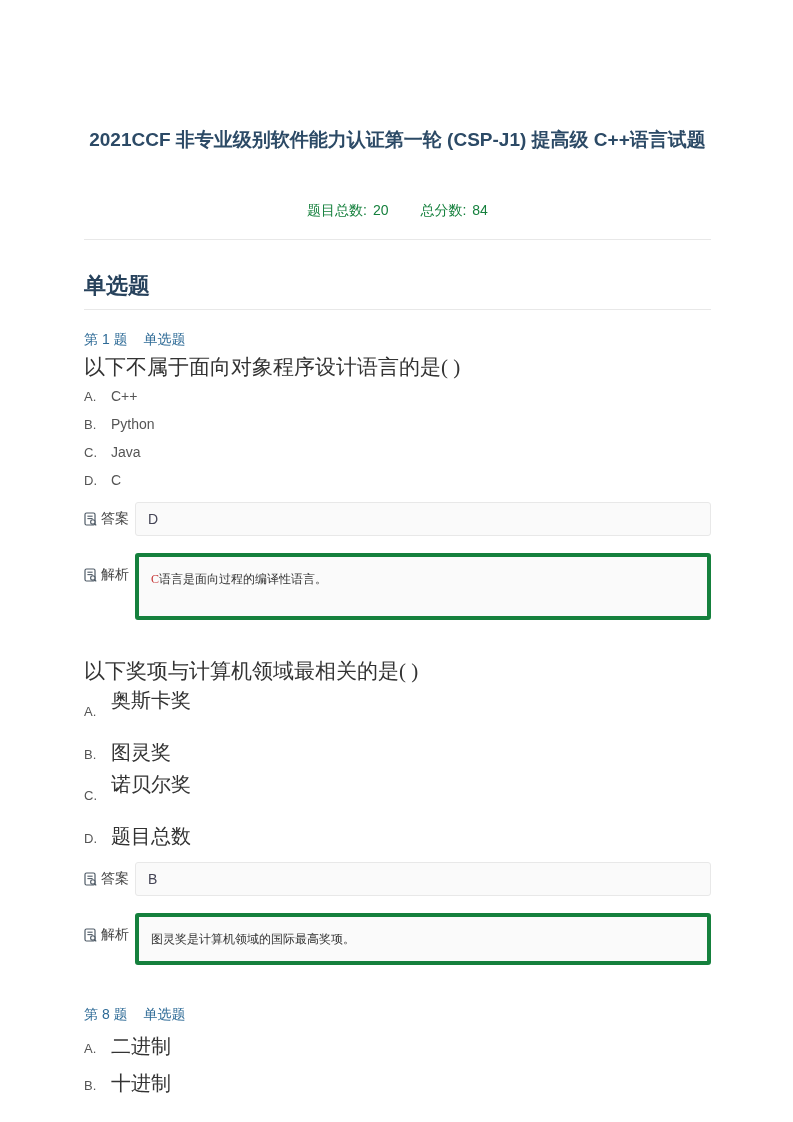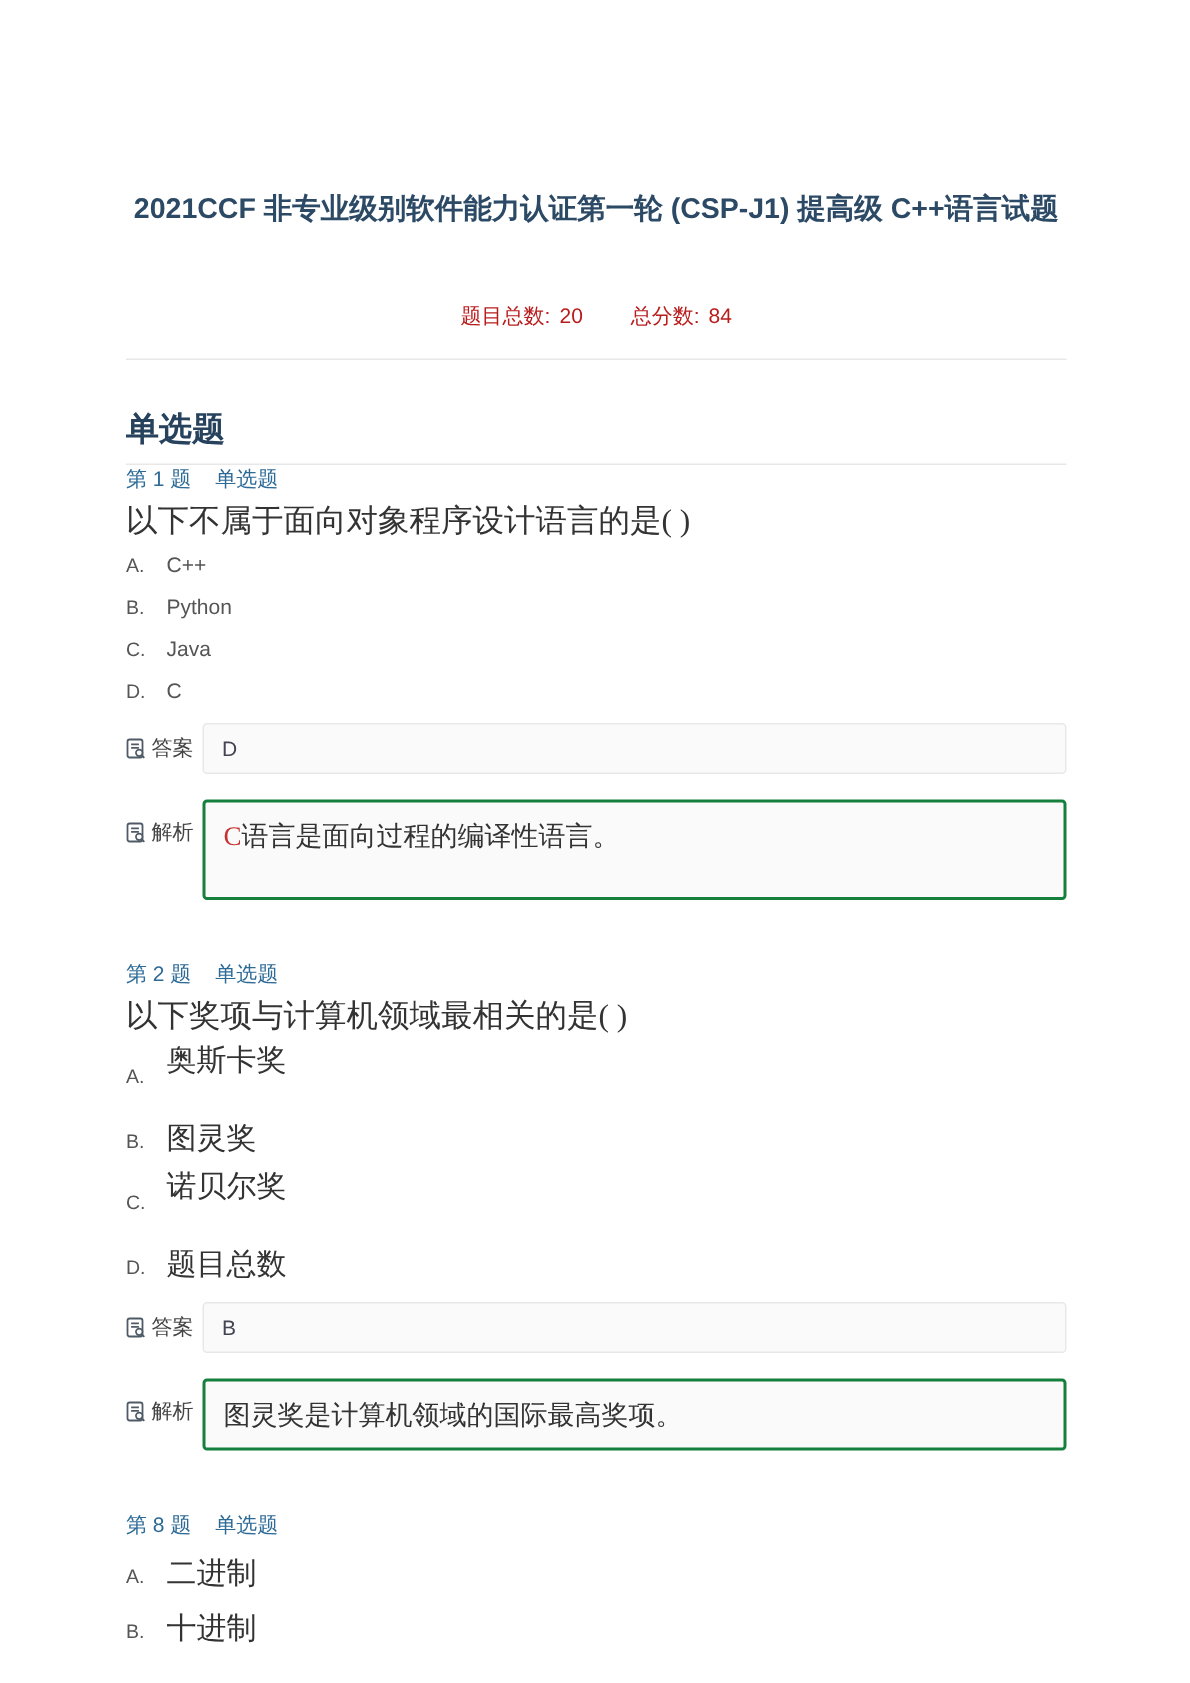--- a/index.html
+++ b/index.html
@@ -14,21 +14,21 @@
     font-size: 19px;
     line-height: 44px;
     font-weight: bold;
     text-align: center;
     color: #2c4a66;
   }
   .doc-stats {
     margin-top: 38px;
     text-align: center;
     font-size: 14px;
-    color: #b91c1c;
+    color: #15803d;
     line-height: 20px;
   }
   .doc-stats .stat { margin: 0 14px; }
   .doc-stats .stat-value { margin-left: 6px; }
 
   hr.divider {
     border: none;
     border-top: 1px solid #e8e8e8;
     margin-top: 19px;
   }
@@ -41,21 +41,21 @@
     font-weight: bold;
     color: #27425c;
   }
   hr.section-divider {
     border: none;
     border-top: 1px solid #e8e8e8;
     margin-top: 7px;
   }
 
   
-  .question { }
+  .question { margin-top: 20px; }
   .question + .question { margin-top: 40px; }
 
   .q-header {
     font-size: 14px;
     line-height: 18px;
     color: #2d6a96;
   }
   .q-header .q-type { margin-left: 16px; }
 
   .q-text {
@@ -120,25 +120,25 @@
     background: #fafafa;
     border: 1px solid #e8e8e8;
     border-radius: 3px;
     padding: 0 12px;
     font-size: 14px;
     color: #445;
   }
   .analysis-box {
     flex: 1;
     background: #fafafa;
-    border: 2px solid #15803d;
+    border: 4px solid #15803d;
     border-radius: 3px;
     padding: 11px 12px;
     font-family: "Liberation Serif", "DejaVu Serif", serif;
-    font-size: 18px;
+    font-size: 12px;
     line-height: 22px;
     color: #333;
   }
   .analysis-box.tall { min-height: 67px; }
   .analysis-box .hl { color: #c53030; }
 </style>
 </head>
 <body>
 
 <div class="page">
@@ -204,23 +204,20 @@
         </span>
         <span>解析</span>
       </div>
       <div class="analysis-box tall">
         <span class="hl">C</span><span>语言是面向过程的编译性语言。</span>
       </div>
     </div>
   </section>
 
   <section class="question">
-    <div class="q-header">
-      <span>第 2 题</span><span class="q-type">单选题</span>
-    </div>
     <p class="q-text">以下奖项与计算机领域最相关的是(      )</p>
     <div class="option raised">
       <span class="opt-letter">A.</span>
       <span class="opt-text">奥斯卡奖</span>
     </div>
     <div class="option gap">
       <span class="opt-letter">B.</span>
       <span class="opt-text">图灵奖</span>
     </div>
     <div class="option raised">

